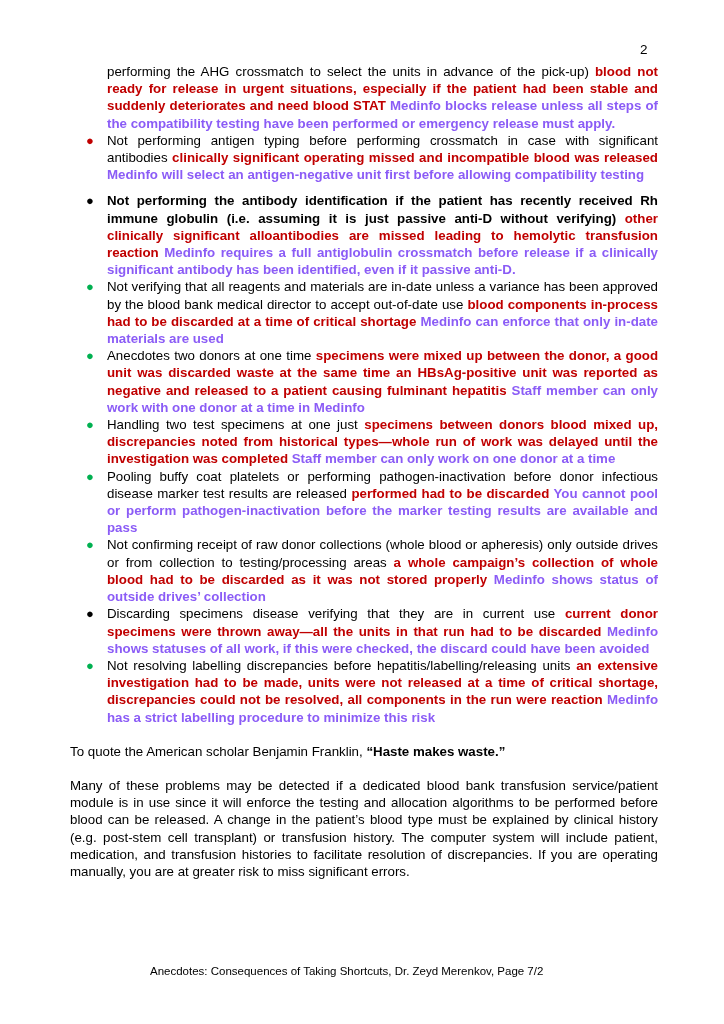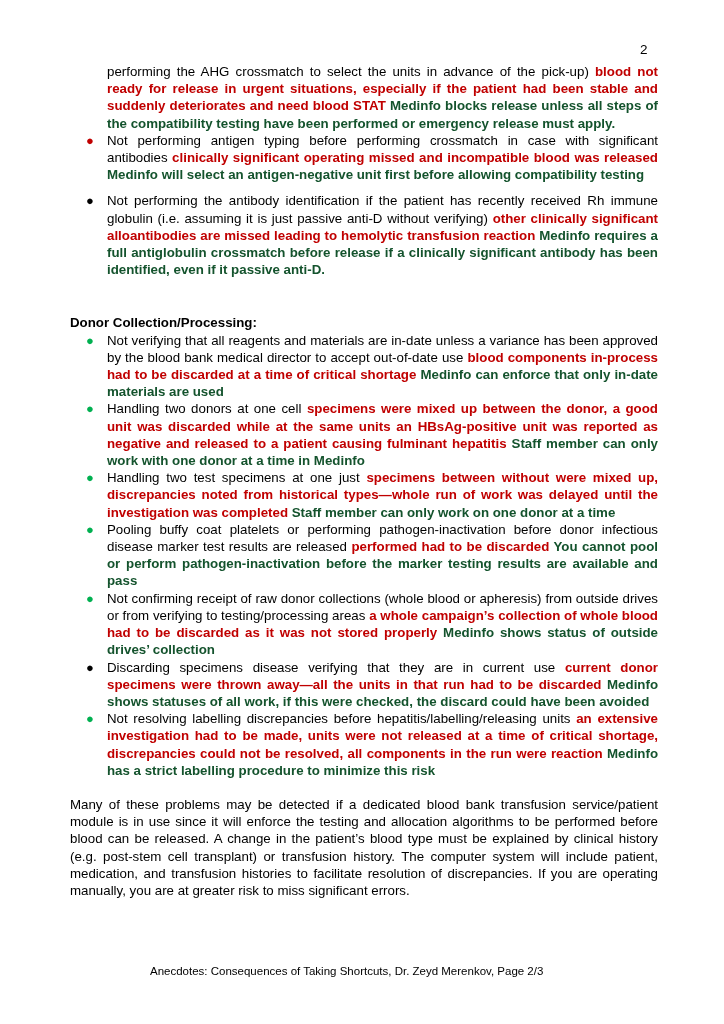--- a/index.html
+++ b/index.html
@@ -5,22 +5,22 @@
   html, body { margin: 0; padding: 0; background: #ffffff; }
   body { width: 724px; height: 1024px; position: relative; overflow: hidden;
          font-family: "Liberation Sans", sans-serif; color: #000; }
   .page-num { position: absolute; top: 42px; left: 640px; font-size: 13.5px; }
   .page { position: absolute; left: 70px; top: 63px; width: 588px; font-size: 13.3px; line-height: 17.2px; }
   .cont { margin-left: 37px; text-align: justify; }
   ul { list-style: none; margin: 0; padding: 0; }
   li { position: relative; padding-left: 37px; text-align: justify; }
   .bullet { position: absolute; left: 16px; top: 0; font-size: 13px; }
   .red { color: #c00000; font-weight: bold; }
-  .green { color: #14532d; font-weight: bold; }
-  .bold { font-weight: normal; }
+  .green { color: #8b5cf6; font-weight: bold; }
+  .bold { font-weight: bold; }
   .sec-head { font-weight: bold; margin-top: 0; }
   .para { text-align: justify; }
   .footer { position: absolute; top: 965px; left: 150px; font-size: 11.5px; }
 </style>
 </head>
 <body>
 
 <div class="page-num">2</div>
 
 <div class="page">
@@ -33,50 +33,52 @@
     <li>
       <span class="bullet" style="color:#c00000">●</span>
       <span>Not performing antigen typing before performing crossmatch in case with significant antibodies </span><span class="red">clinically significant operating missed and incompatible blood was released</span><span class="green"> Medinfo will select an antigen-negative unit first before allowing compatibility testing</span>
     </li>
     <li style="margin-top:9px">
       <span class="bullet" style="color:#000">●</span>
       <span class="bold">Not performing the antibody identification if the patient has recently received Rh immune globulin (i.e. assuming it is just passive anti-D without verifying) </span><span class="red">other clinically significant alloantibodies are missed leading to hemolytic transfusion reaction</span><span class="green"> Medinfo requires a full antiglobulin crossmatch before release if a clinically significant antibody has been identified, even if it passive anti-D.</span>
     </li>
   </ul>
 
-  <div class="sec-head" style="margin-top:36px">Donor Collection/Processing:</div>
 
   <ul>
     <li>
       <span class="bullet" style="color:#00b050">●</span>
       <span>Not verifying that all reagents and materials are in-date unless a variance has been approved by the blood bank medical director to accept out-of-date use </span><span class="red">blood components in-process had to be discarded at a time of critical shortage</span><span class="green"> Medinfo can enforce that only in-date materials are used</span>
     </li>
     <li>
       <span class="bullet" style="color:#00b050">●</span>
-      <span>Handling two donors at one cell </span><span class="red">specimens were mixed up between the donor, a good unit was discarded while at the same units an HBsAg-positive unit was reported as negative and released to a patient causing fulminant hepatitis</span><span class="green"> Staff member can only work with one donor at a time in Medinfo</span>
+      <span>Anecdotes two donors at one time </span><span class="red">specimens were mixed up between the donor, a good unit was discarded waste at the same time an HBsAg-positive unit was reported as negative and released to a patient causing fulminant hepatitis</span><span class="green"> Staff member can only work with one donor at a time in Medinfo</span>
     </li>
     <li>
       <span class="bullet" style="color:#00b050">●</span>
-      <span>Handling two test specimens at one just </span><span class="red">specimens between without were mixed up, discrepancies noted from historical types—whole run of work was delayed until the investigation was completed</span><span class="green"> Staff member can only work on one donor at a time</span>
+      <span>Handling two test specimens at one just </span><span class="red">specimens between donors blood mixed up, discrepancies noted from historical types—whole run of work was delayed until the investigation was completed</span><span class="green"> Staff member can only work on one donor at a time</span>
     </li>
     <li>
       <span class="bullet" style="color:#00b050">●</span>
       <span>Pooling buffy coat platelets or performing pathogen-inactivation before donor infectious disease marker test results are released </span><span class="red">performed had to be discarded</span><span class="green"> You cannot pool or perform pathogen-inactivation before the marker testing results are available and pass</span>
     </li>
     <li>
       <span class="bullet" style="color:#00b050">●</span>
-      <span>Not confirming receipt of raw donor collections (whole blood or apheresis) from outside drives or from verifying to testing/processing areas </span><span class="red">a whole campaign’s collection of whole blood had to be discarded as it was not stored properly</span><span class="green"> Medinfo shows status of outside drives’ collection</span>
+      <span>Not confirming receipt of raw donor collections (whole blood or apheresis) only outside drives or from collection to testing/processing areas </span><span class="red">a whole campaign’s collection of whole blood had to be discarded as it was not stored properly</span><span class="green"> Medinfo shows status of outside drives’ collection</span>
     </li>
     <li>
       <span class="bullet" style="color:#000">●</span>
       <span>Discarding specimens disease verifying that they are in current use </span><span class="red">current donor specimens were thrown away—all the units in that run had to be discarded</span><span class="green"> Medinfo shows statuses of all work, if this were checked, the discard could have been avoided</span>
     </li>
     <li>
       <span class="bullet" style="color:#00b050">●</span>
       <span>Not resolving labelling discrepancies before hepatitis/labelling/releasing units </span><span class="red">an extensive investigation had to be made, units were not released at a time of critical shortage, discrepancies could not be resolved, all components in the run were reaction</span><span class="green"> Medinfo has a strict labelling procedure to minimize this risk</span>
     </li>
   </ul>
 
+  <div class="para" style="margin-top:17px">
+    <span>To quote the American scholar Benjamin Franklin, </span><span class="bold">“Haste makes waste.”</span>
+  </div>
 
   <div class="para" style="margin-top:17px">Many of these problems may be detected if a dedicated blood bank transfusion service/patient module is in use since it will enforce the testing and allocation algorithms to be performed before blood can be released.  A change in the patient’s blood type must be explained by clinical history (e.g. post-stem cell transplant) or transfusion history.  The computer system will include patient, medication, and transfusion histories to facilitate resolution of discrepancies.  If you are operating manually, you are at greater risk to miss significant errors.</div>
 </div>
 
-<div class="footer">Anecdotes:  Consequences of Taking Shortcuts, Dr. Zeyd Merenkov, Page 2/3</div>
+<div class="footer">Anecdotes:  Consequences of Taking Shortcuts, Dr. Zeyd Merenkov, Page 7/2</div>
 
 </body></html>

